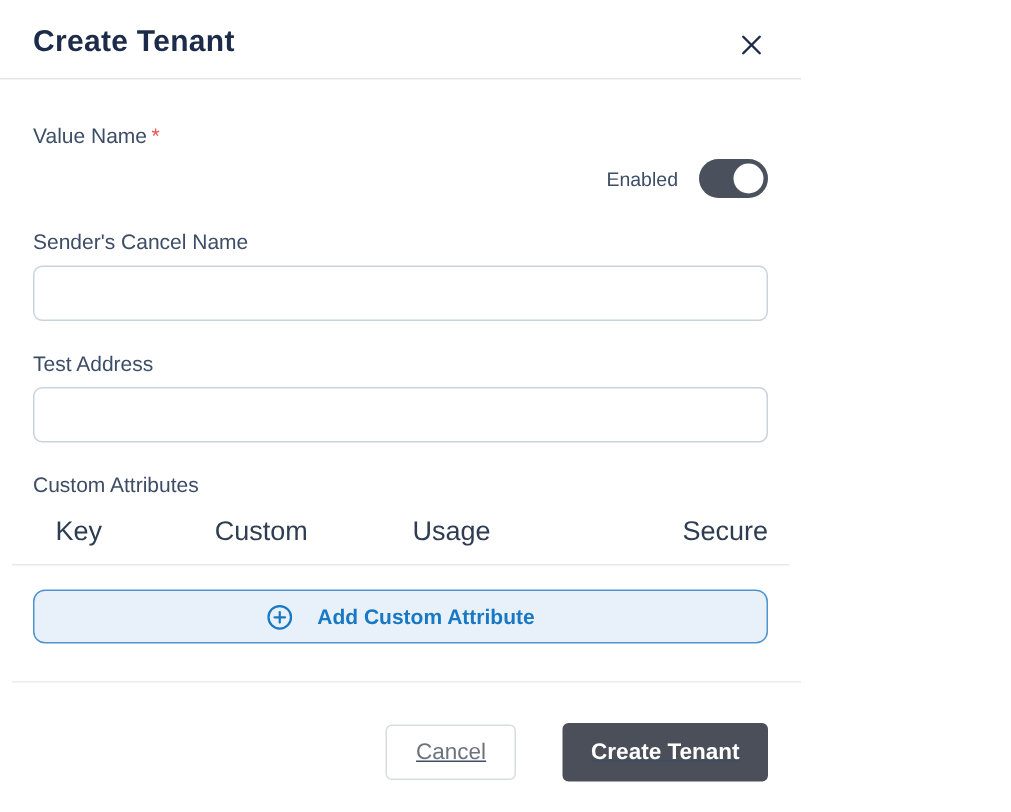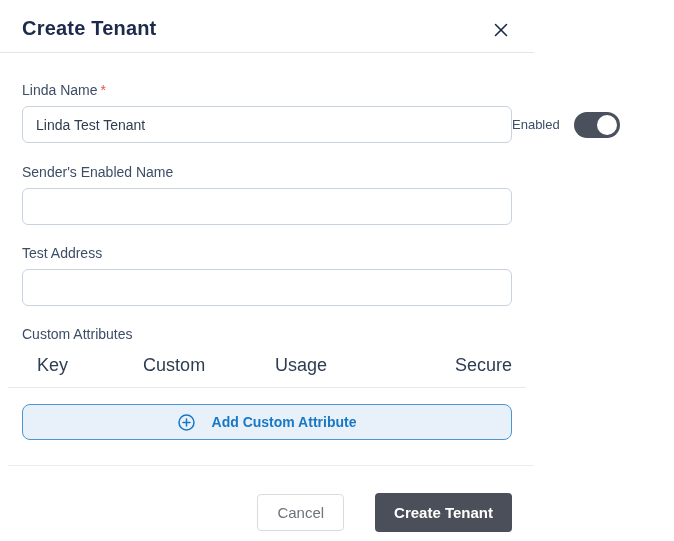--- a/index.html
+++ b/index.html
@@ -148,20 +148,21 @@
     border: none;
     border-top: 1px solid #ececec;
     margin: 25px 0 0 8px;
   }
   .modal-footer {
     display: flex;
     justify-content: flex-end;
     align-items: center;
     gap: 31px;
     padding: 27px 22px 0 22px;
+    text-decoration: underline;
   }
   .cancel-btn {
     background: #ffffff;
     border: 1px solid #d9dcdf;
     border-radius: 4px;
     color: #6d737c;
     font-family: "Liberation Sans", sans-serif;
     font-size: 15px;
     height: 37px;
     padding: 0 19px;
@@ -192,34 +193,33 @@
         <line x1="1.5" y1="1.5" x2="12.5" y2="12.5" stroke="#1c2b4a" stroke-width="1.6" stroke-linecap="round"></line>
         <line x1="12.5" y1="1.5" x2="1.5" y2="12.5" stroke="#1c2b4a" stroke-width="1.6" stroke-linecap="round"></line>
       </svg>
     </button>
   </div>
   <hr class="header-divider">
 
   <div class="modal-body">
 
     <div class="field-label label-tenant">
-      <span>Linda Name</span><span class="required">*</span>
+      <span>Value Name</span><span class="required">*</span>
     </div>
 
     <div class="tenant-row">
-      <input type="text" class="text-input" value="Linda Test Tenant" style="">
       <div class="enabled-group">
         <span class="enabled-label">Enabled</span>
         <div class="toggle">
           <div class="knob"></div>
         </div>
       </div>
     </div>
 
-    <div class="field-label label-sender">Sender's Enabled Name</div>
+    <div class="field-label label-sender">Sender's Cancel Name</div>
     <input type="text" class="text-input" value="" style="">
 
     <div class="field-label label-email">Test Address</div>
     <input type="text" class="text-input" value="" style="">
 
     <div class="field-label label-custom">Custom Attributes</div>
 
     <div class="attr-header">
       <span class="attr-col-key">Key</span>
       <span class="attr-col-value">Custom</span>

